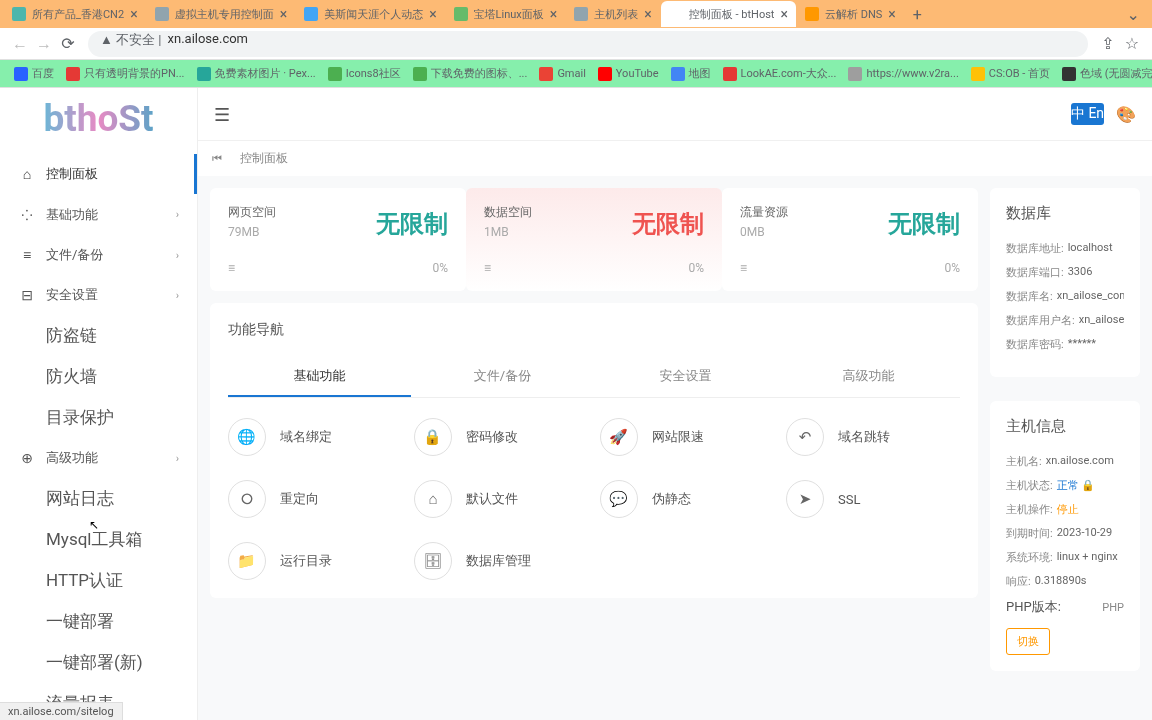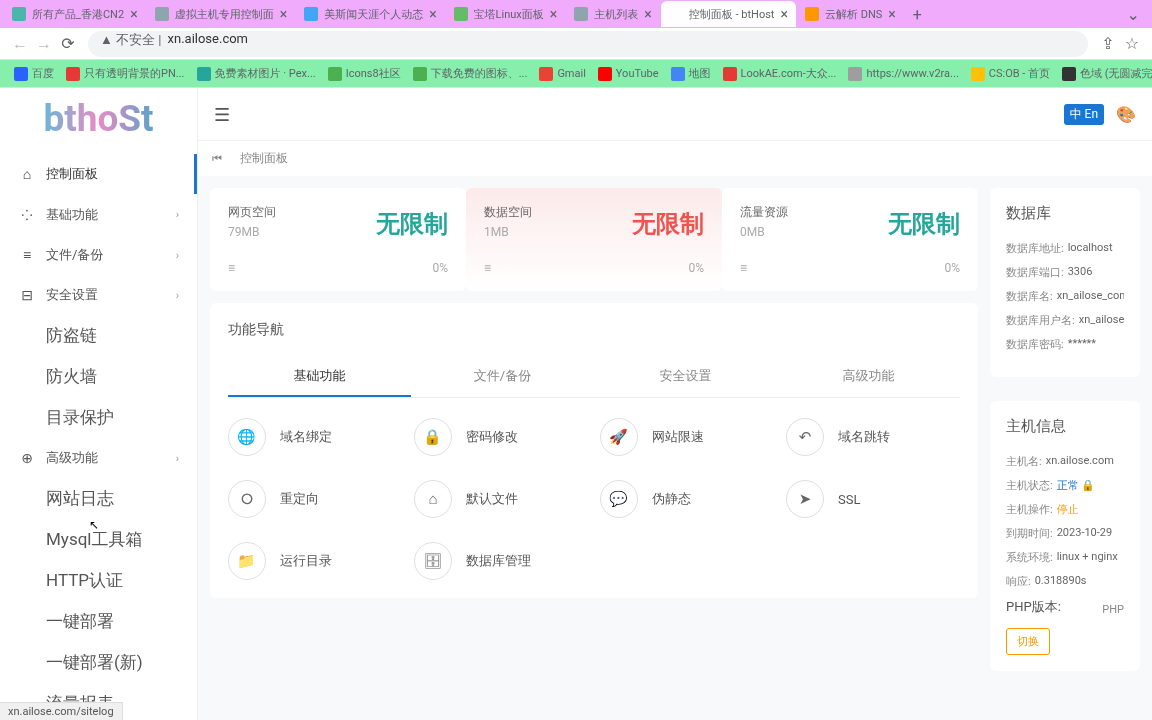--- a/index.html
+++ b/index.html
@@ -1,17 +1,17 @@
 <!DOCTYPE html>
 <html><head>
 <meta charset="utf-8">
 <style>
 *{margin:0;padding:0;box-sizing:border-box;font-family:-apple-system,BlinkMacSystemFont,"Segoe UI",Roboto,"Helvetica Neue",Arial,"Microsoft YaHei",sans-serif}
 body{background:#f5f5f5;overflow:hidden;width:1152px;height:720px}
-.browser-tabs{height:28px;background:#f0abfc;display:flex;align-items:center;padding:4px 4px}
+.browser-tabs{height:28px;background:#fdba74;display:flex;align-items:center;padding:4px 4px}
 .tab{height:26px;display:flex;align-items:center;padding:0 8px;font-size:11px;color:#5f6368;max-width:150px;border-radius:6px 6px 0 0;margin-right:1px;cursor:pointer}
 .tab.active{background:#fff}
 .tab-icon{width:14px;height:14px;margin-right:6px;border-radius:2px;flex-shrink:0}
 .tab-text{white-space:nowrap;overflow:hidden;text-overflow:ellipsis;flex:1}
 .tab-close{margin-left:6px;font-size:14px;color:#5f6368}
 .new-tab{padding:0 8px;font-size:16px;color:#5f6368;cursor:pointer}
 .addr-bar{height:32px;background:#fff;display:flex;align-items:center;padding:0 8px;border-bottom:1px solid #e0e0e0}
 .nav-btn{width:24px;height:24px;display:flex;align-items:center;justify-content:center;color:#5f6368;cursor:pointer;border-radius:50%}
 .nav-btn.disabled{color:#bdbdbd}
 .url-box{flex:1;height:26px;background:#f1f3f4;border-radius:13px;display:flex;padding:0 12px;margin:0 8px;font-size:13px;color:#5f6368}
@@ -27,21 +27,21 @@
 .menu{padding:6px 0}
 .menu-item{display:flex;align-items:center;padding:11px 18px;font-size:13px;color:#555;cursor:pointer;position:relative}
 .menu-item.active{border-right:3px solid #1976d2;color:#333}
 .menu-icon{width:18px;display:flex;align-items:center;justify-content:center;margin-right:10px;font-size:14px}
 .menu-arrow{margin-left:auto;font-size:11px;color:#999}
 .sub-item{padding:9px 18px 9px 46px;font-size:17px;color:#555;cursor:pointer}
 .main{flex:1;display:flex;flex-direction:column;background:#f8f9fa;overflow:hidden}
 .topbar{height:52px;background:#fff;display:flex;align-items:center;padding:0 16px;justify-content:space-between}
 .hamburger{font-size:18px;color:#555;cursor:pointer}
 .top-right{display:flex;align-items:center;gap:12px}
-.lang-badge{background:#1976d2;color:#fff;font-size:12px;padding:2px 6px;border-radius:3px;cursor:pointer}
+.lang-badge{background:#1976d2;color:#fff;font-size:14px;padding:2px 0;border-radius:3px;cursor:pointer}
 .palette{font-size:16px;cursor:pointer}
 .breadcrumb{height:36px;display:flex;align-items:center;padding:0 14px;font-size:12px;color:#888;background:#fff;border-top:1px solid #f0f0f0}
 .bc-icon{margin-right:18px;cursor:pointer;font-size:11px}
 .content{flex:1;padding:12px;display:flex;gap:12px;overflow:auto}
 .left-col{flex:1;display:flex;flex-direction:column;gap:12px}
 .stats{display:flex;}
 .stat-card{flex:1;background:#fff;border-radius:6px;padding:16px 18px;position:relative}
 .stat-card.red{background:linear-gradient(180deg,#fdeaea,#fff)}
 .stat-label{font-size:12px;color:#666;margin-bottom:4px}
 .stat-sub{font-size:12px;color:#aaa}
@@ -59,21 +59,21 @@
 .nav-icon-box{width:38px;height:38px;border:1px solid #e0e0e0;border-radius:50%;display:flex;align-items:center;justify-content:center;margin-right:14px;font-size:15px;color:#666}
 .nav-label{font-size:13px;color:#555}
 .right-col{width:150px;display:flex;flex-direction:column;gap:24px}
 .side-card{background:#fff;border-radius:6px;padding:16px}
 .side-title{font-size:15px;color:#555;margin-bottom:18px}
 .side-row{font-size:11px;color:#888;margin-bottom:9px;display:flex;white-space:nowrap;overflow:hidden}
 .side-row .lbl{color:#888;margin-right:4px}
 .side-row .val{color:#666}
 .side-row .val.blue{color:#1976d2}
 .side-row .val.orange{color:#ff9800}
-.php-row{display:flex;align-items:flex-end;justify-content:space-between;margin-top:0}
+.php-row{display:flex;align-items:center;justify-content:space-between;margin-top:0}
 .php-label{font-size:13px;color:#555}
 .php-val{font-size:11px;color:#888}
 .switch-btn{border:1px solid #ff9800;color:#ff9800;font-size:11px;padding:5px 10px;background:#fff;border-radius:3px;cursor:pointer;margin-top:12px}
 .status-hint{position:absolute;bottom:0;left:0;background:#f0f0f0;padding:2px 8px;font-size:11px;color:#555;border-top:1px solid #ddd;border-right:1px solid #ddd}
 .cursor{position:absolute;left:89px;top:518px;font-size:12px;pointer-events:none}
 </style>
 </head>
 <body>
 
 <div class="browser-tabs" id="tabstrip">

